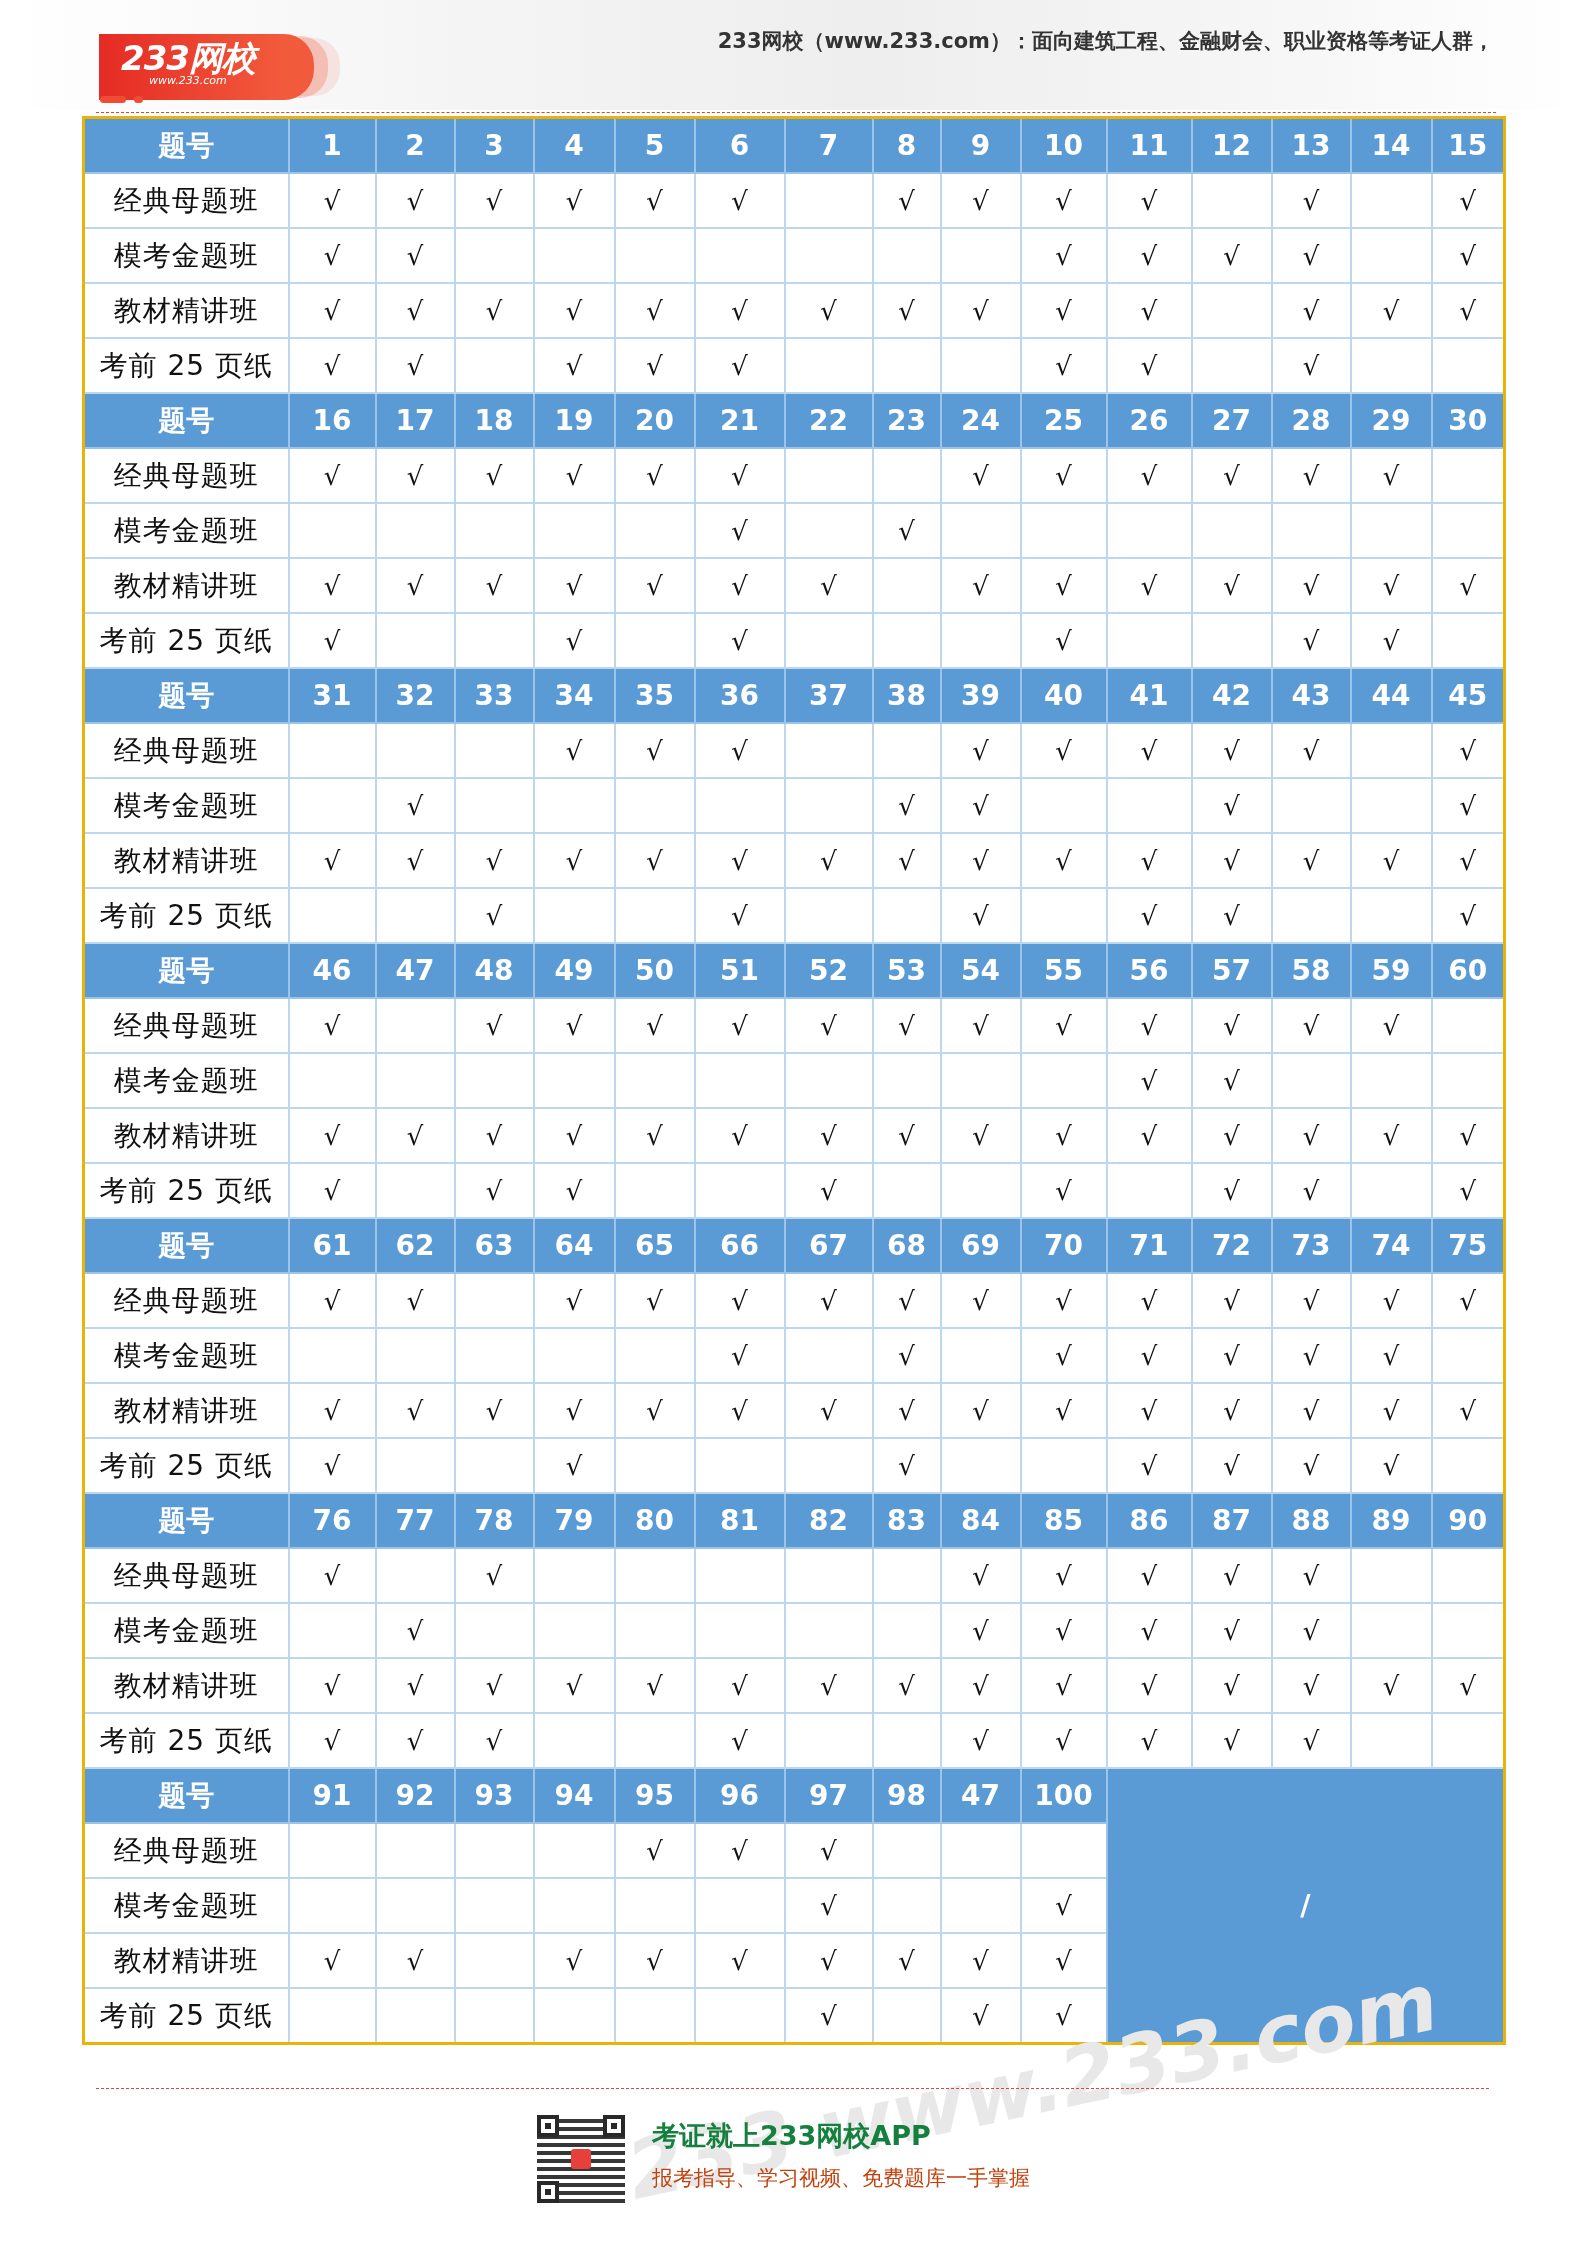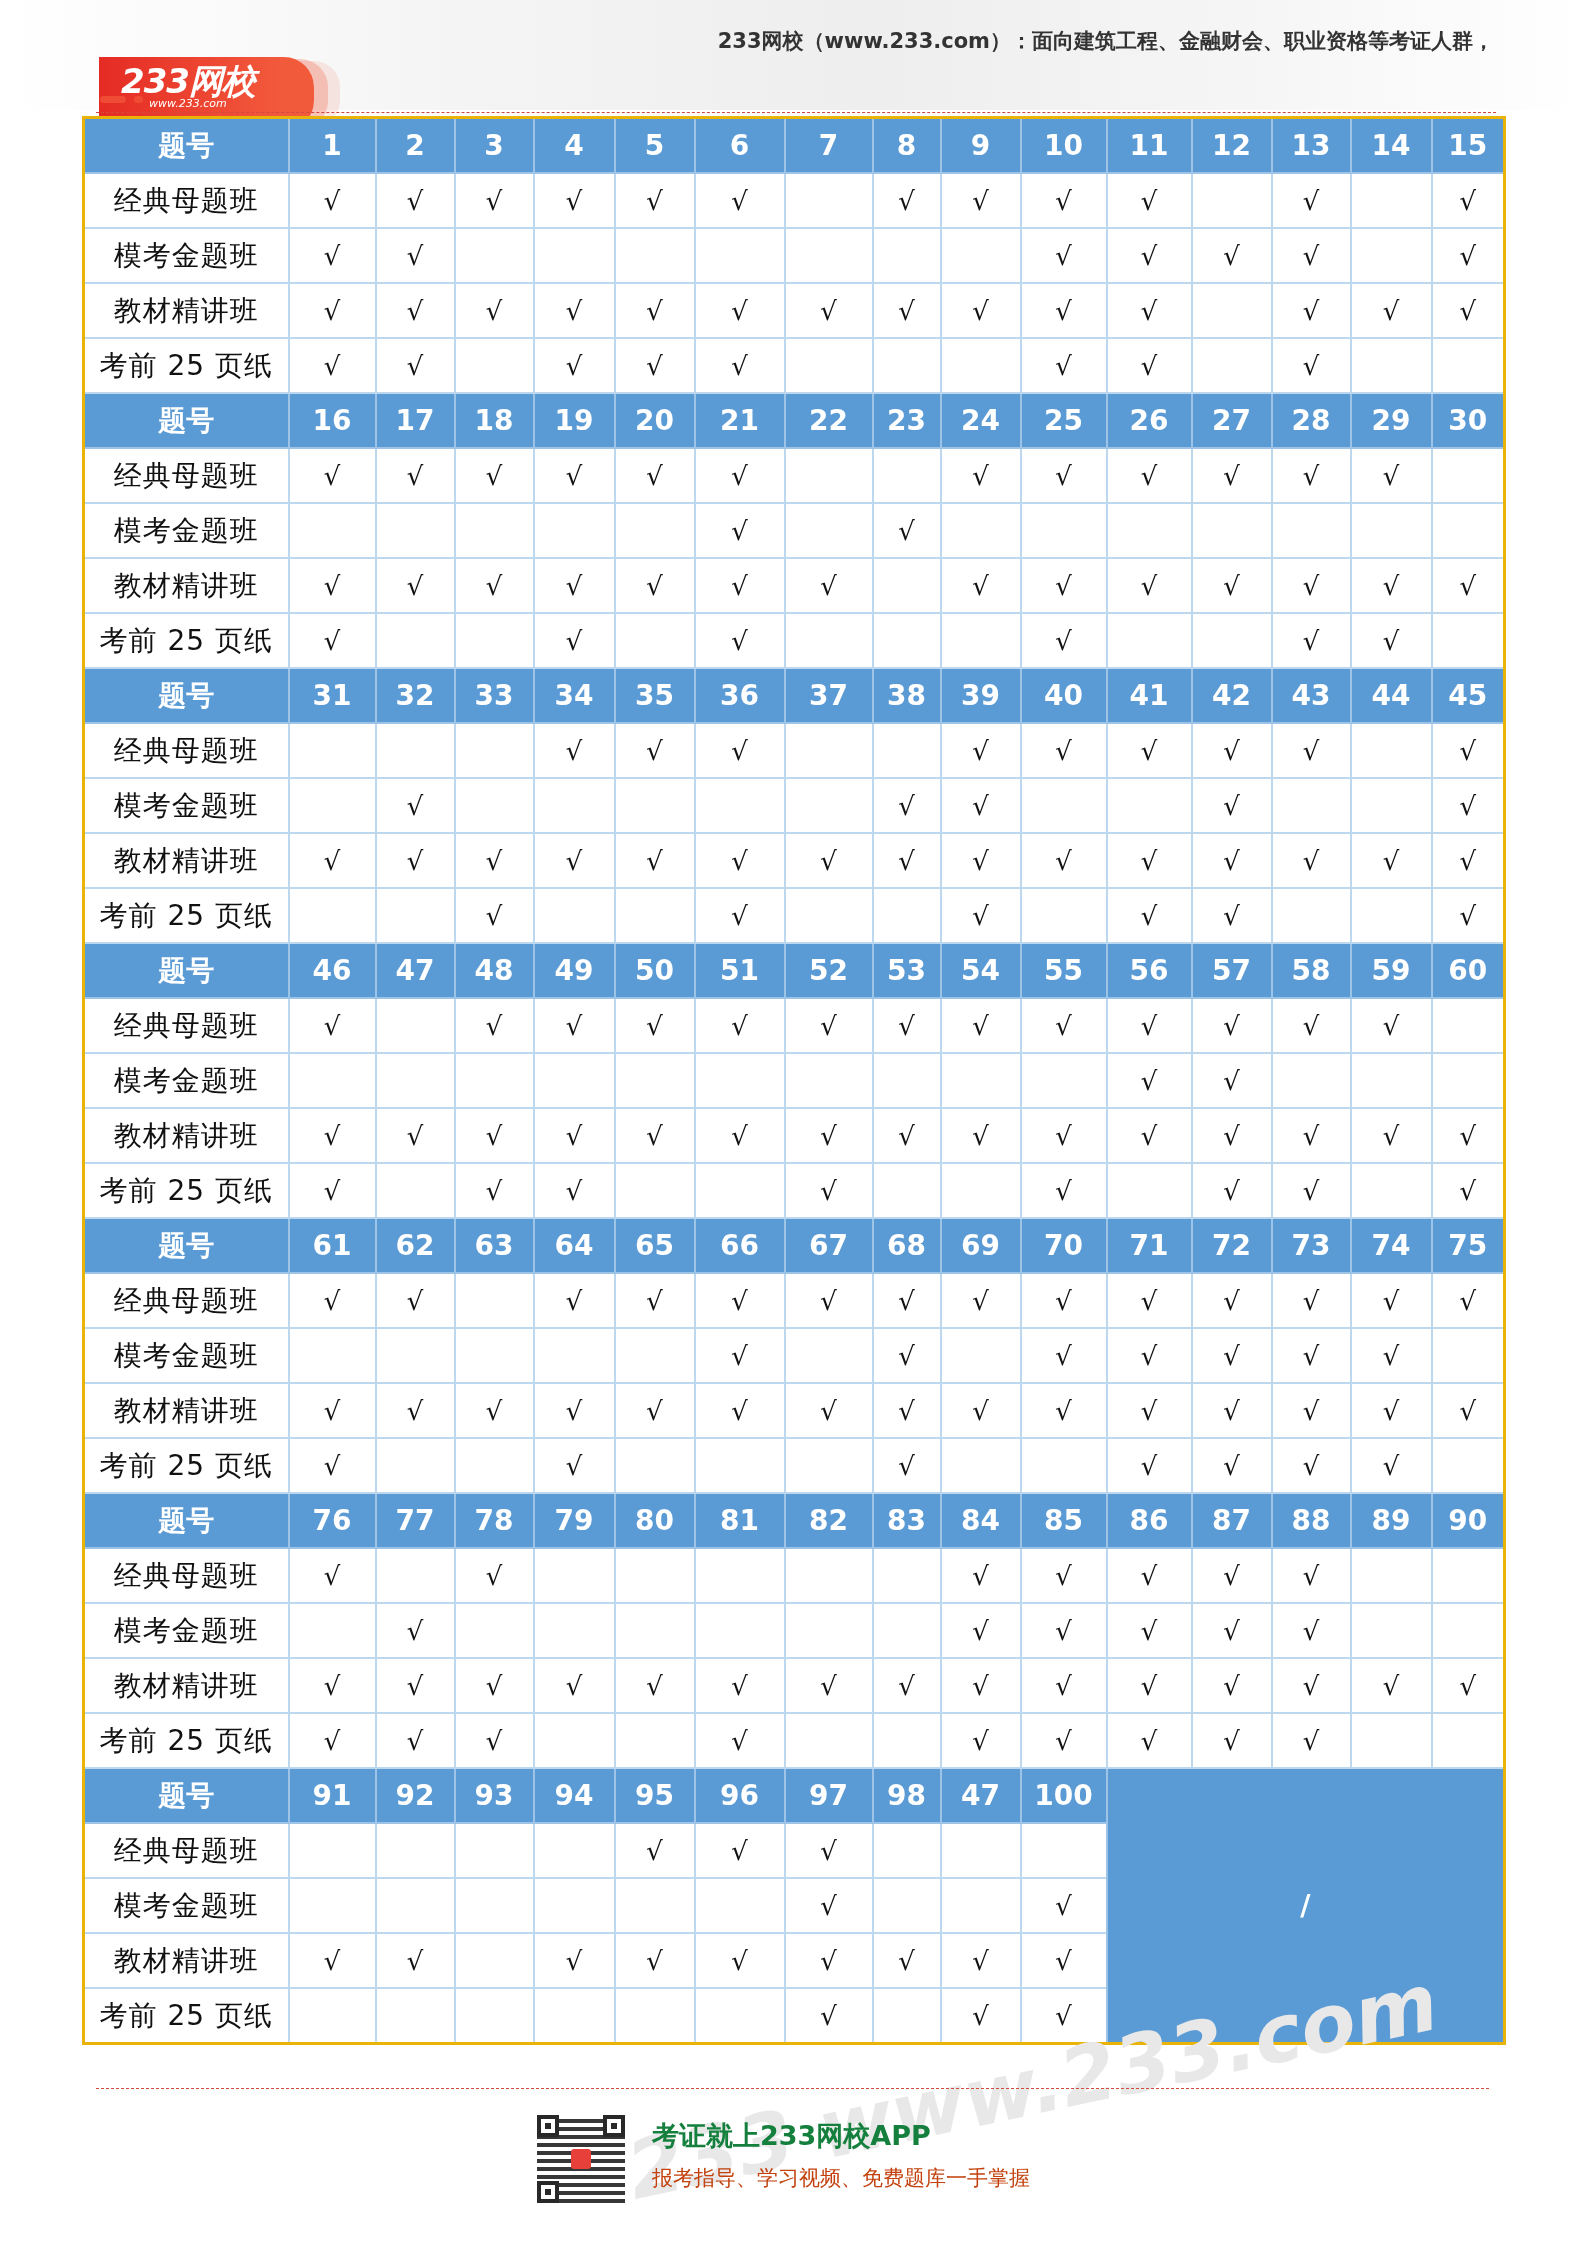--- a/index.html
+++ b/index.html
@@ -6,25 +6,24 @@
   body {
     width: 1587px; height: 2245px; position: relative; overflow: hidden;
     background: #ffffff;
     font-family: "DejaVu Sans", "Liberation Sans", sans-serif;
   }
   .header-bg {
     position: absolute; left: 0; top: 0; width: 1587px; height: 110px;
     background: linear-gradient(90deg, #ffffff 0%, #f4f4f4 30%, #eeeeee 55%, #f6f6f6 80%, #ffffff 100%);
   }
   .logo {
-    position: absolute; left: 99px; top: 34px; width: 215px; height: 74px;
+    position: absolute; left: 99px; top: 34px; width: 215px; height: 66px;
     background: linear-gradient(90deg, #e52b24 0%, #f25a3c 85%);
     border-radius: 0 30px 30px 0;
     box-shadow: 16px 0 0 -2px rgba(240,120,100,0.35), 30px 0 0 -4px rgba(240,150,130,0.2);
-    margin-top: 23px;
   }
   .logo-main {
     position: absolute; left: 22px; top: 2px; color: #fff;
     font-size: 34px; font-weight: bold; font-style: italic; letter-spacing: -1px;
     font-family: "DejaVu Sans", sans-serif;
   }
   .logo-sub {
     position: absolute; left: 50px; top: 40px; color: #fff; font-size: 11px; font-style: italic;
     font-family: "DejaVu Sans", sans-serif;
     text-align: center;

